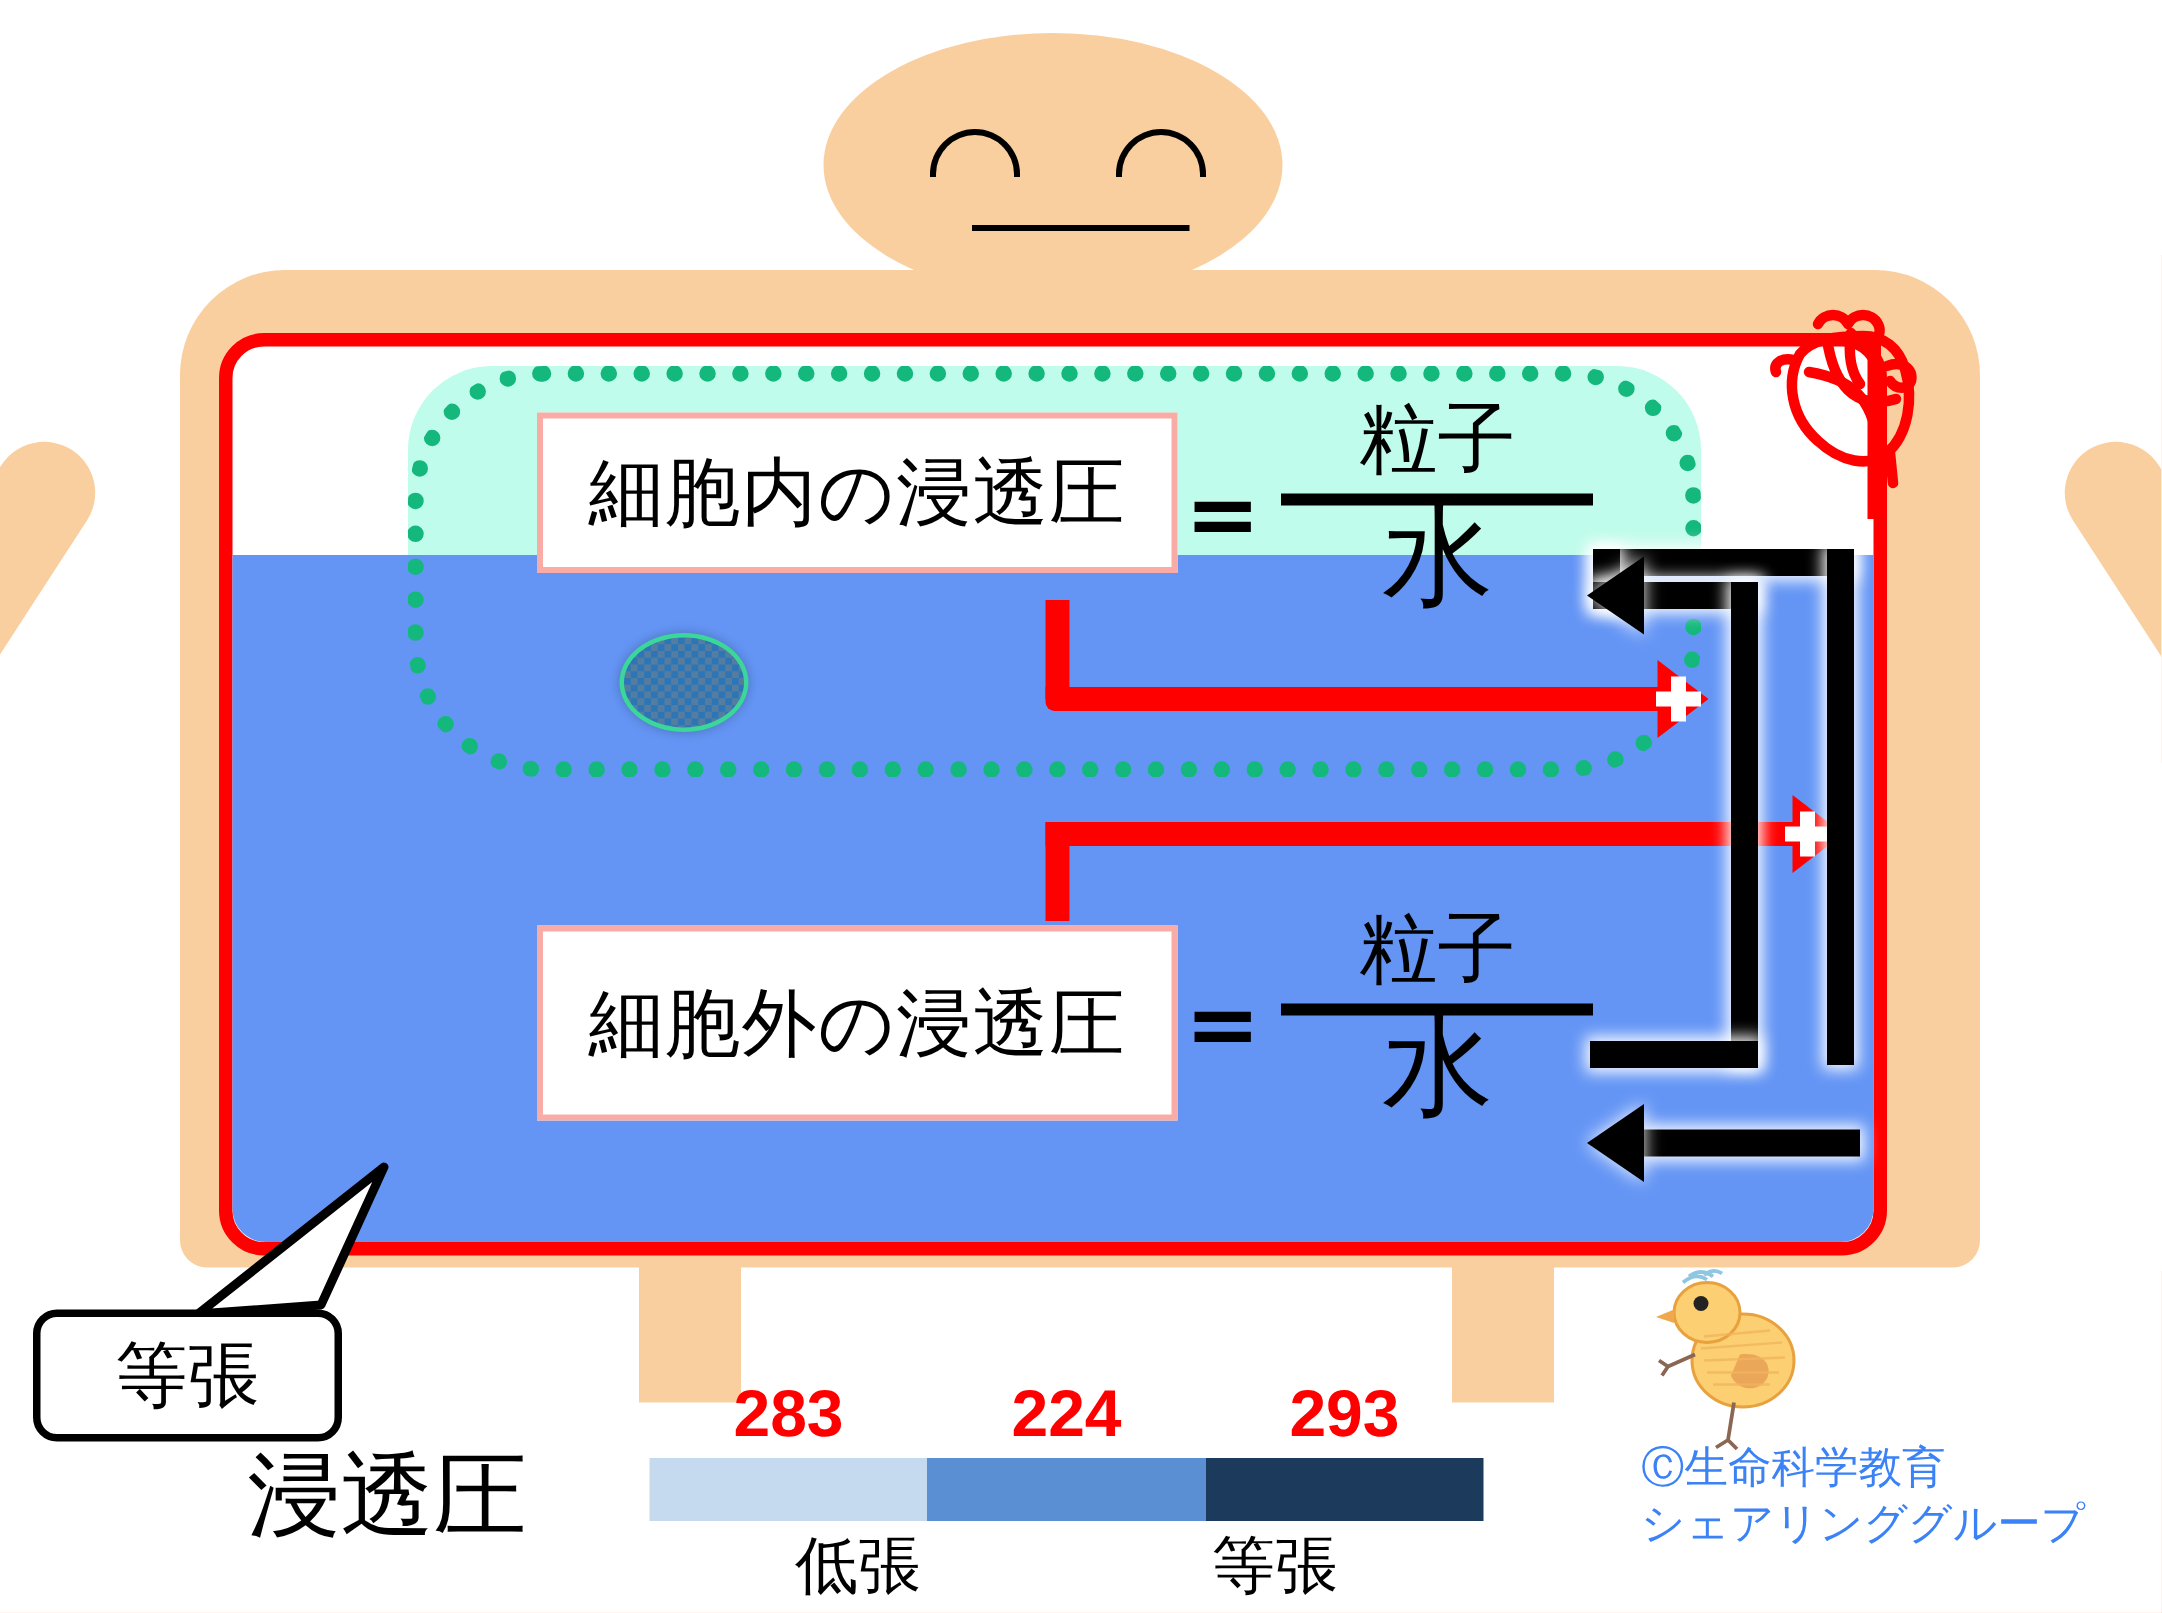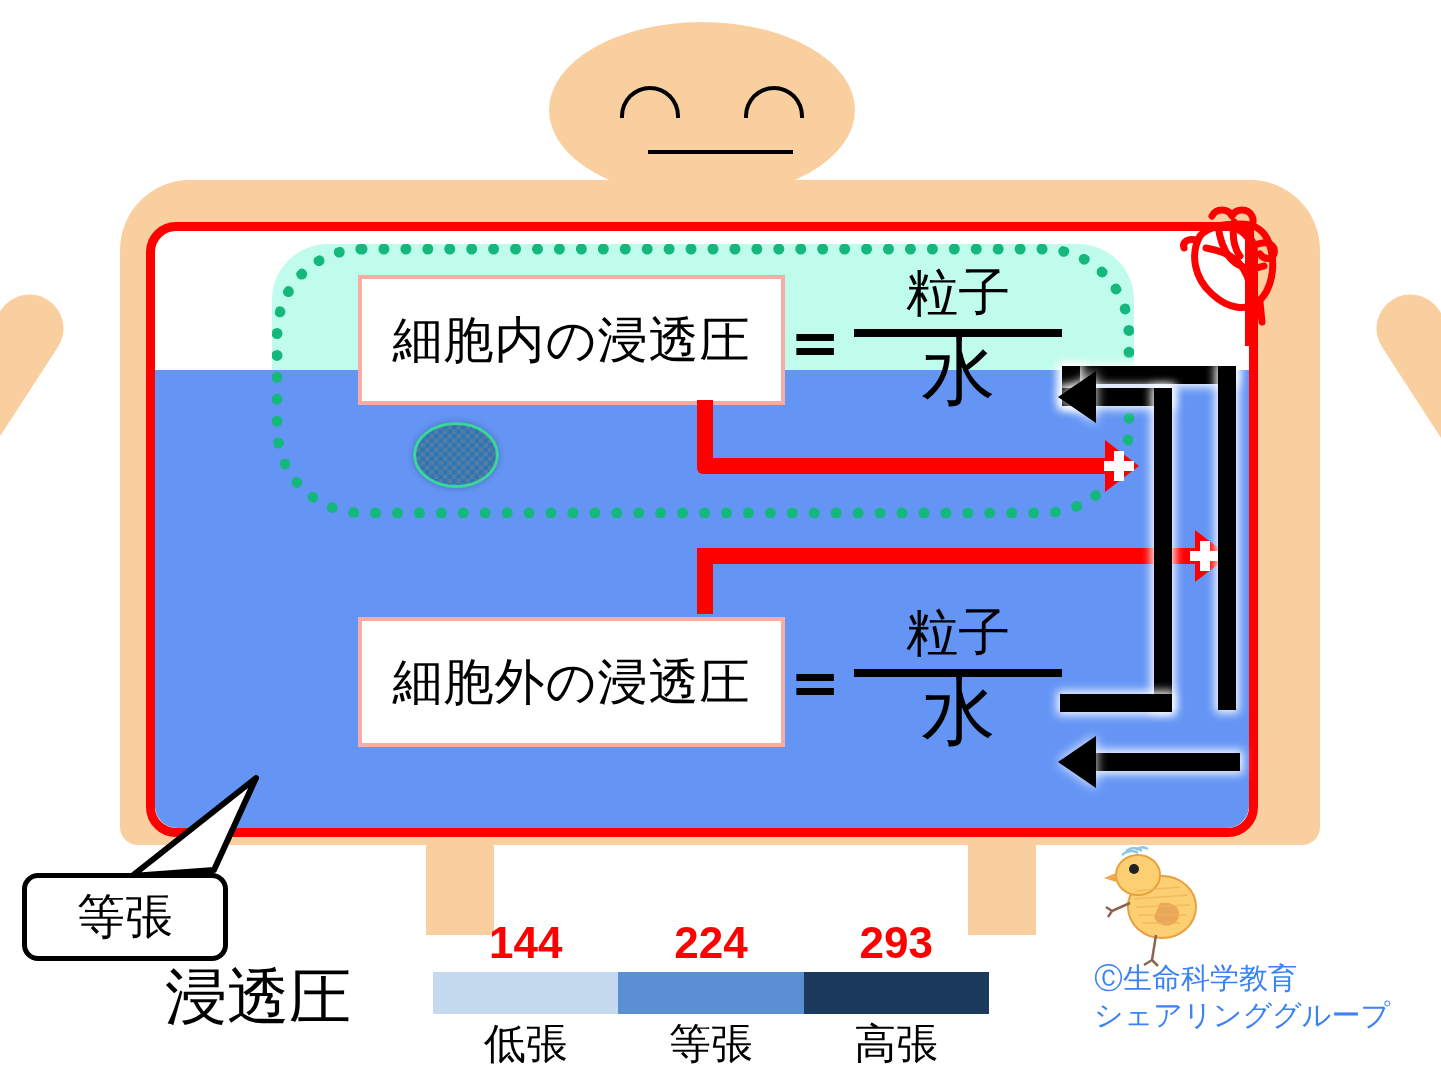--- a/index.html
+++ b/index.html
@@ -131,21 +131,21 @@
     border: 4px solid #f9aca5;
     box-sizing: border-box;
     display: flex;
     align-items: center;
     justify-content: center;
     font-size: 50px;
     color: #000;
     letter-spacing: 1px;
     font-family: "DejaVu Sans", "Liberation Sans", sans-serif;
   }
-  .box-in  { left: 358px; top: 275px; width: 427px; height: 130px; }
+  .box-in  { left: 358px; top: 275px; width: 427px; height: 107px; }
   .box-out { left: 358px; top: 617px; width: 427px; height: 130px; }
 
   
   .eq {
     display: flex;
     align-items: center;
     font-family: "DejaVu Sans", "Liberation Sans", sans-serif;
     color: #000;
   }
   .eq-in  { left: 790px; top: 270px; }
@@ -350,33 +350,32 @@
 
   <svg class="abs bubble-tail" viewBox="0 0 190 120">
     <path d="M126 8 L2 106 L84 100 Z" fill="#ffffff" stroke="#000000" stroke-width="6" stroke-linejoin="round"></path>
   </svg>
   <div class="abs bubble">等張</div>
 
   <div class="abs osm-label">浸透圧</div>
 
   <div class="abs scale">
     <div class="scale-nums">
-      <div>144</div>
+      <div>283</div>
       <div>224</div>
       <div>293</div>
     </div>
     <div class="scale-bar">
       <div style="background:#c5d9ef"></div>
       <div style="background:#5b8fd4"></div>
       <div style="background:#1b3a5c"></div>
     </div>
     <div class="scale-labels">
       <div>低張</div>
       <div>等張</div>
-      <div>高張</div>
     </div>
   </div>
 
   <svg class="abs chick" viewBox="0 0 112 125">
     <ellipse cx="62" cy="62" rx="34" ry="31" fill="#fbcf72" stroke="#e8a13c" stroke-width="2"></ellipse>
     <ellipse cx="38" cy="30" rx="22" ry="20" fill="#fbcf72" stroke="#e8a13c" stroke-width="2"></ellipse>
     <path d="M60 58 C74 56 82 64 78 74 C72 84 58 82 54 72 Z" fill="#e08a4a" opacity=".6"></path>
     <circle cx="34" cy="24" r="5" fill="#222"></circle>
     <path d="M16 28 L4 33 L16 37 Z" fill="#f0a84c"></path>
     <path d="M22 10 q8 -7 16 -2 M26 6 q8 -6 16 0" stroke="#8fc6e2" stroke-width="2.5" fill="none"></path>

